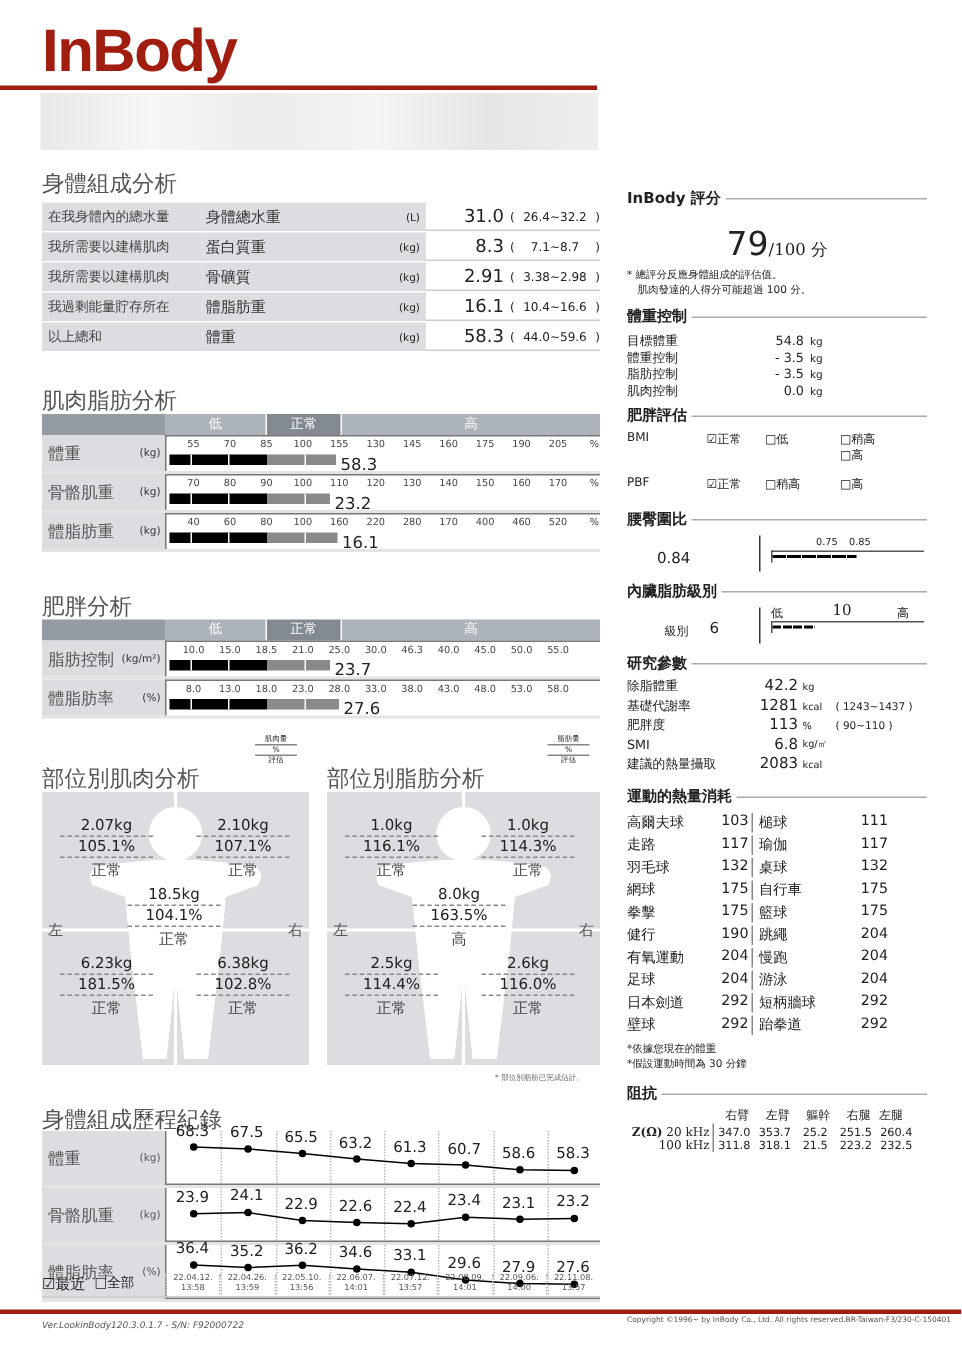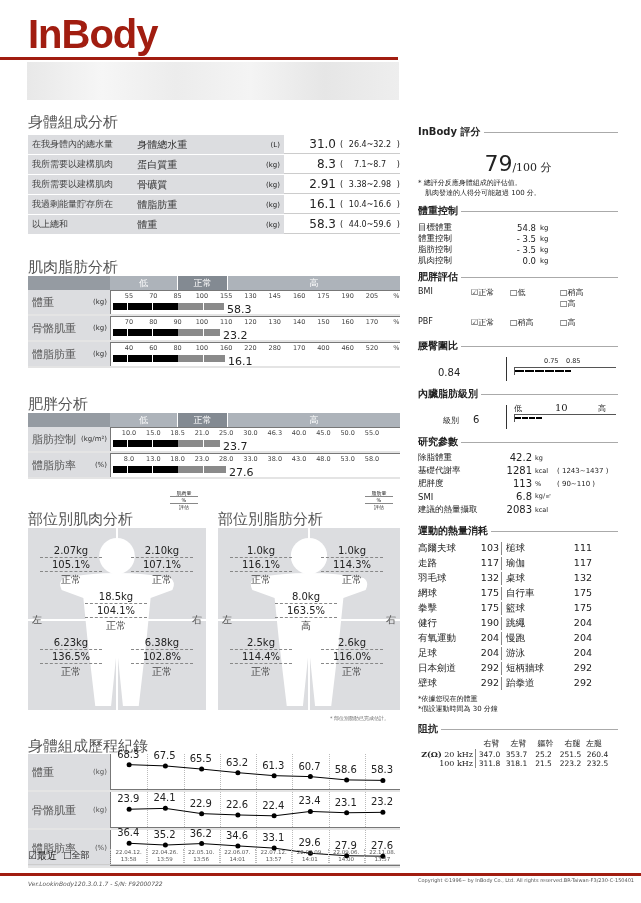--- a/index.html
+++ b/index.html
@@ -319,21 +319,21 @@
       <div>107.1%</div>
       <div>正常</div>
     </div>
     <div class="seg-text" style="left:57px;top:62px">
       <div>18.5kg</div>
       <div>104.1%</div>
       <div>正常</div>
     </div>
     <div class="seg-text" style="left:12px;top:108px">
       <div>6.23kg</div>
-      <div>136.5%</div>
+      <div>181.5%</div>
       <div>正常</div>
     </div>
     <div class="seg-text" style="left:103px;top:108px">
       <div>6.38kg</div>
       <div>102.8%</div>
       <div>正常</div>
     </div>
   </div>
 <div id="segFat" class="abs" style="left:218px;top:528px;width:182px;height:182px">
   <div class="seg-panel" style="left:0;top:0;width:100%;height:100%"></div>

